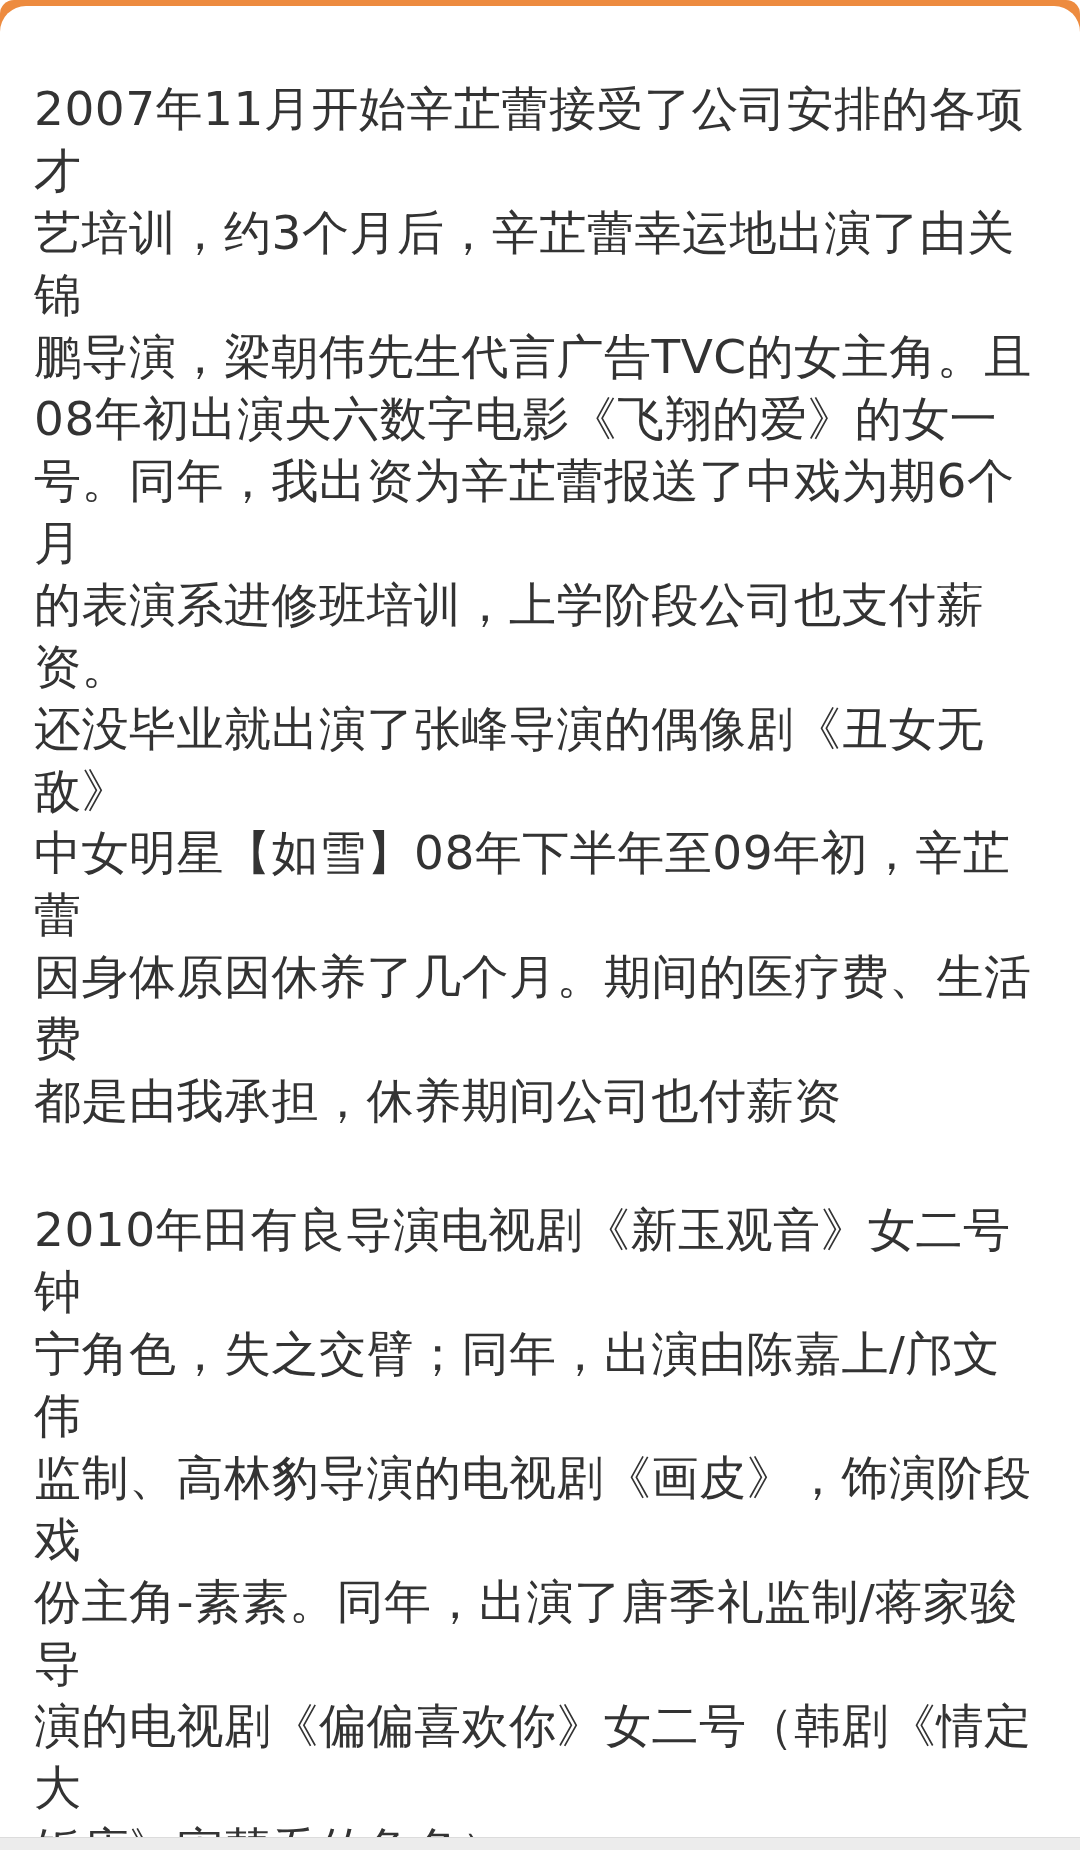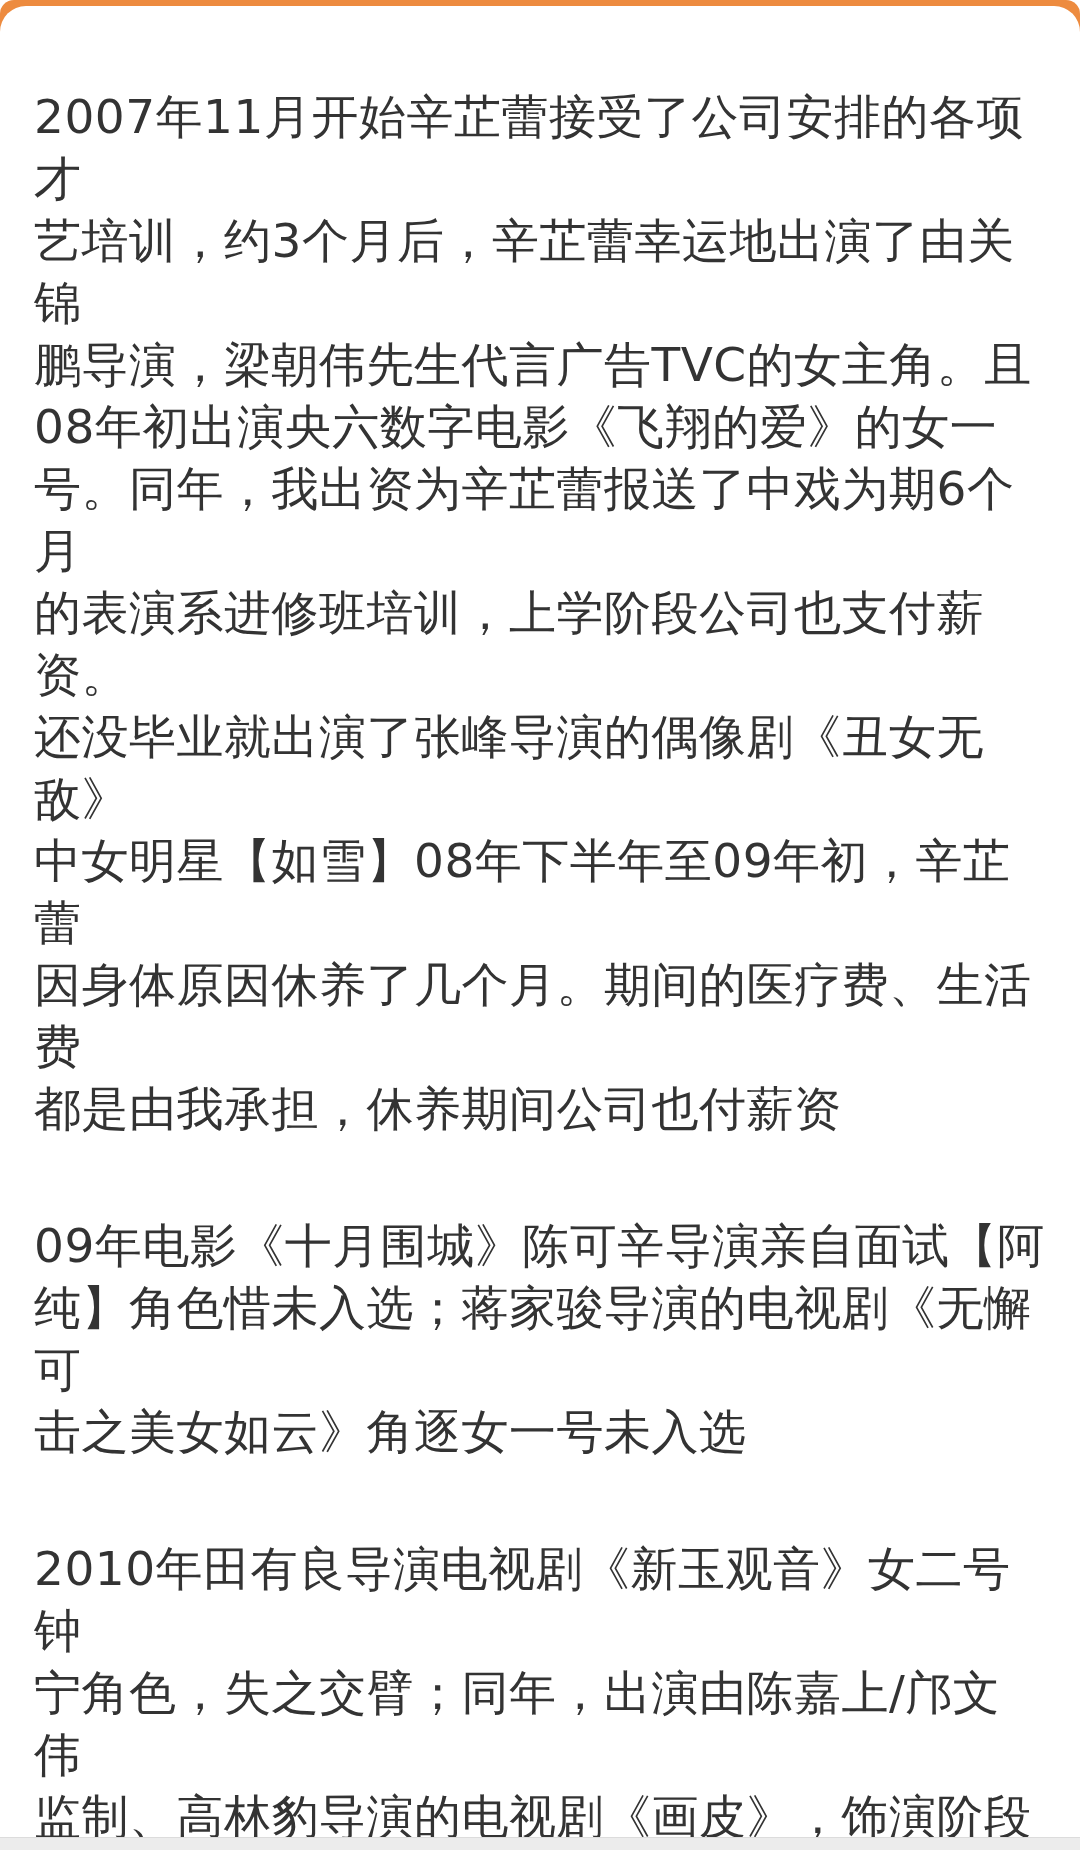--- a/index.html
+++ b/index.html
@@ -42,21 +42,21 @@
     padding: 10px 34px 0 34px;
     font-size: 47px;
     line-height: 62px;
     font-weight: 500;
     letter-spacing: 0.5px;
     color: #333333;
     white-space: pre-line;
     text-align: left;
   }
   .article p {
-    margin: 8px 0 5px 0;
+    margin: 0 0 5px 0;
   }
   
   .bottom-strip {
     position: absolute;
     left: 0;
     bottom: 0;
     width: 1080px;
     height: 13px;
     border-top: 1px solid #dcdcdc;
   }
@@ -73,23 +73,20 @@
       <p>2007年11月开始辛芷蕾接受了公司安排的各项才
 艺培训，约3个月后，辛芷蕾幸运地出演了由关锦
 鹏导演，梁朝伟先生代言广告TVC的女主角。且
 08年初出演央六数字电影《飞翔的爱》的女一
 号。同年，我出资为辛芷蕾报送了中戏为期6个月
 的表演系进修班培训，上学阶段公司也支付薪资。
 还没毕业就出演了张峰导演的偶像剧《丑女无敌》
 中女明星【如雪】08年下半年至09年初，辛芷蕾
 因身体原因休养了几个月。期间的医疗费、生活费
 都是由我承担，休养期间公司也付薪资</p>
-      <p>09年电影《十月围城》陈可辛导演亲自面试【阿
-纯】角色惜未入选；蒋家骏导演的电视剧《无懈可
-击之美女如云》角逐女一号未入选</p>
       <p>2010年田有良导演电视剧《新玉观音》女二号钟
 宁角色，失之交臂；同年，出演由陈嘉上/邝文伟
 监制、高林豹导演的电视剧《画皮》，饰演阶段戏
 份主角-素素。同年，出演了唐季礼监制/蒋家骏导
 演的电视剧《偏偏喜欢你》女二号（韩剧《情定大
 饭店》宋慧乔的角色）</p>
       
       
       
     </div>

